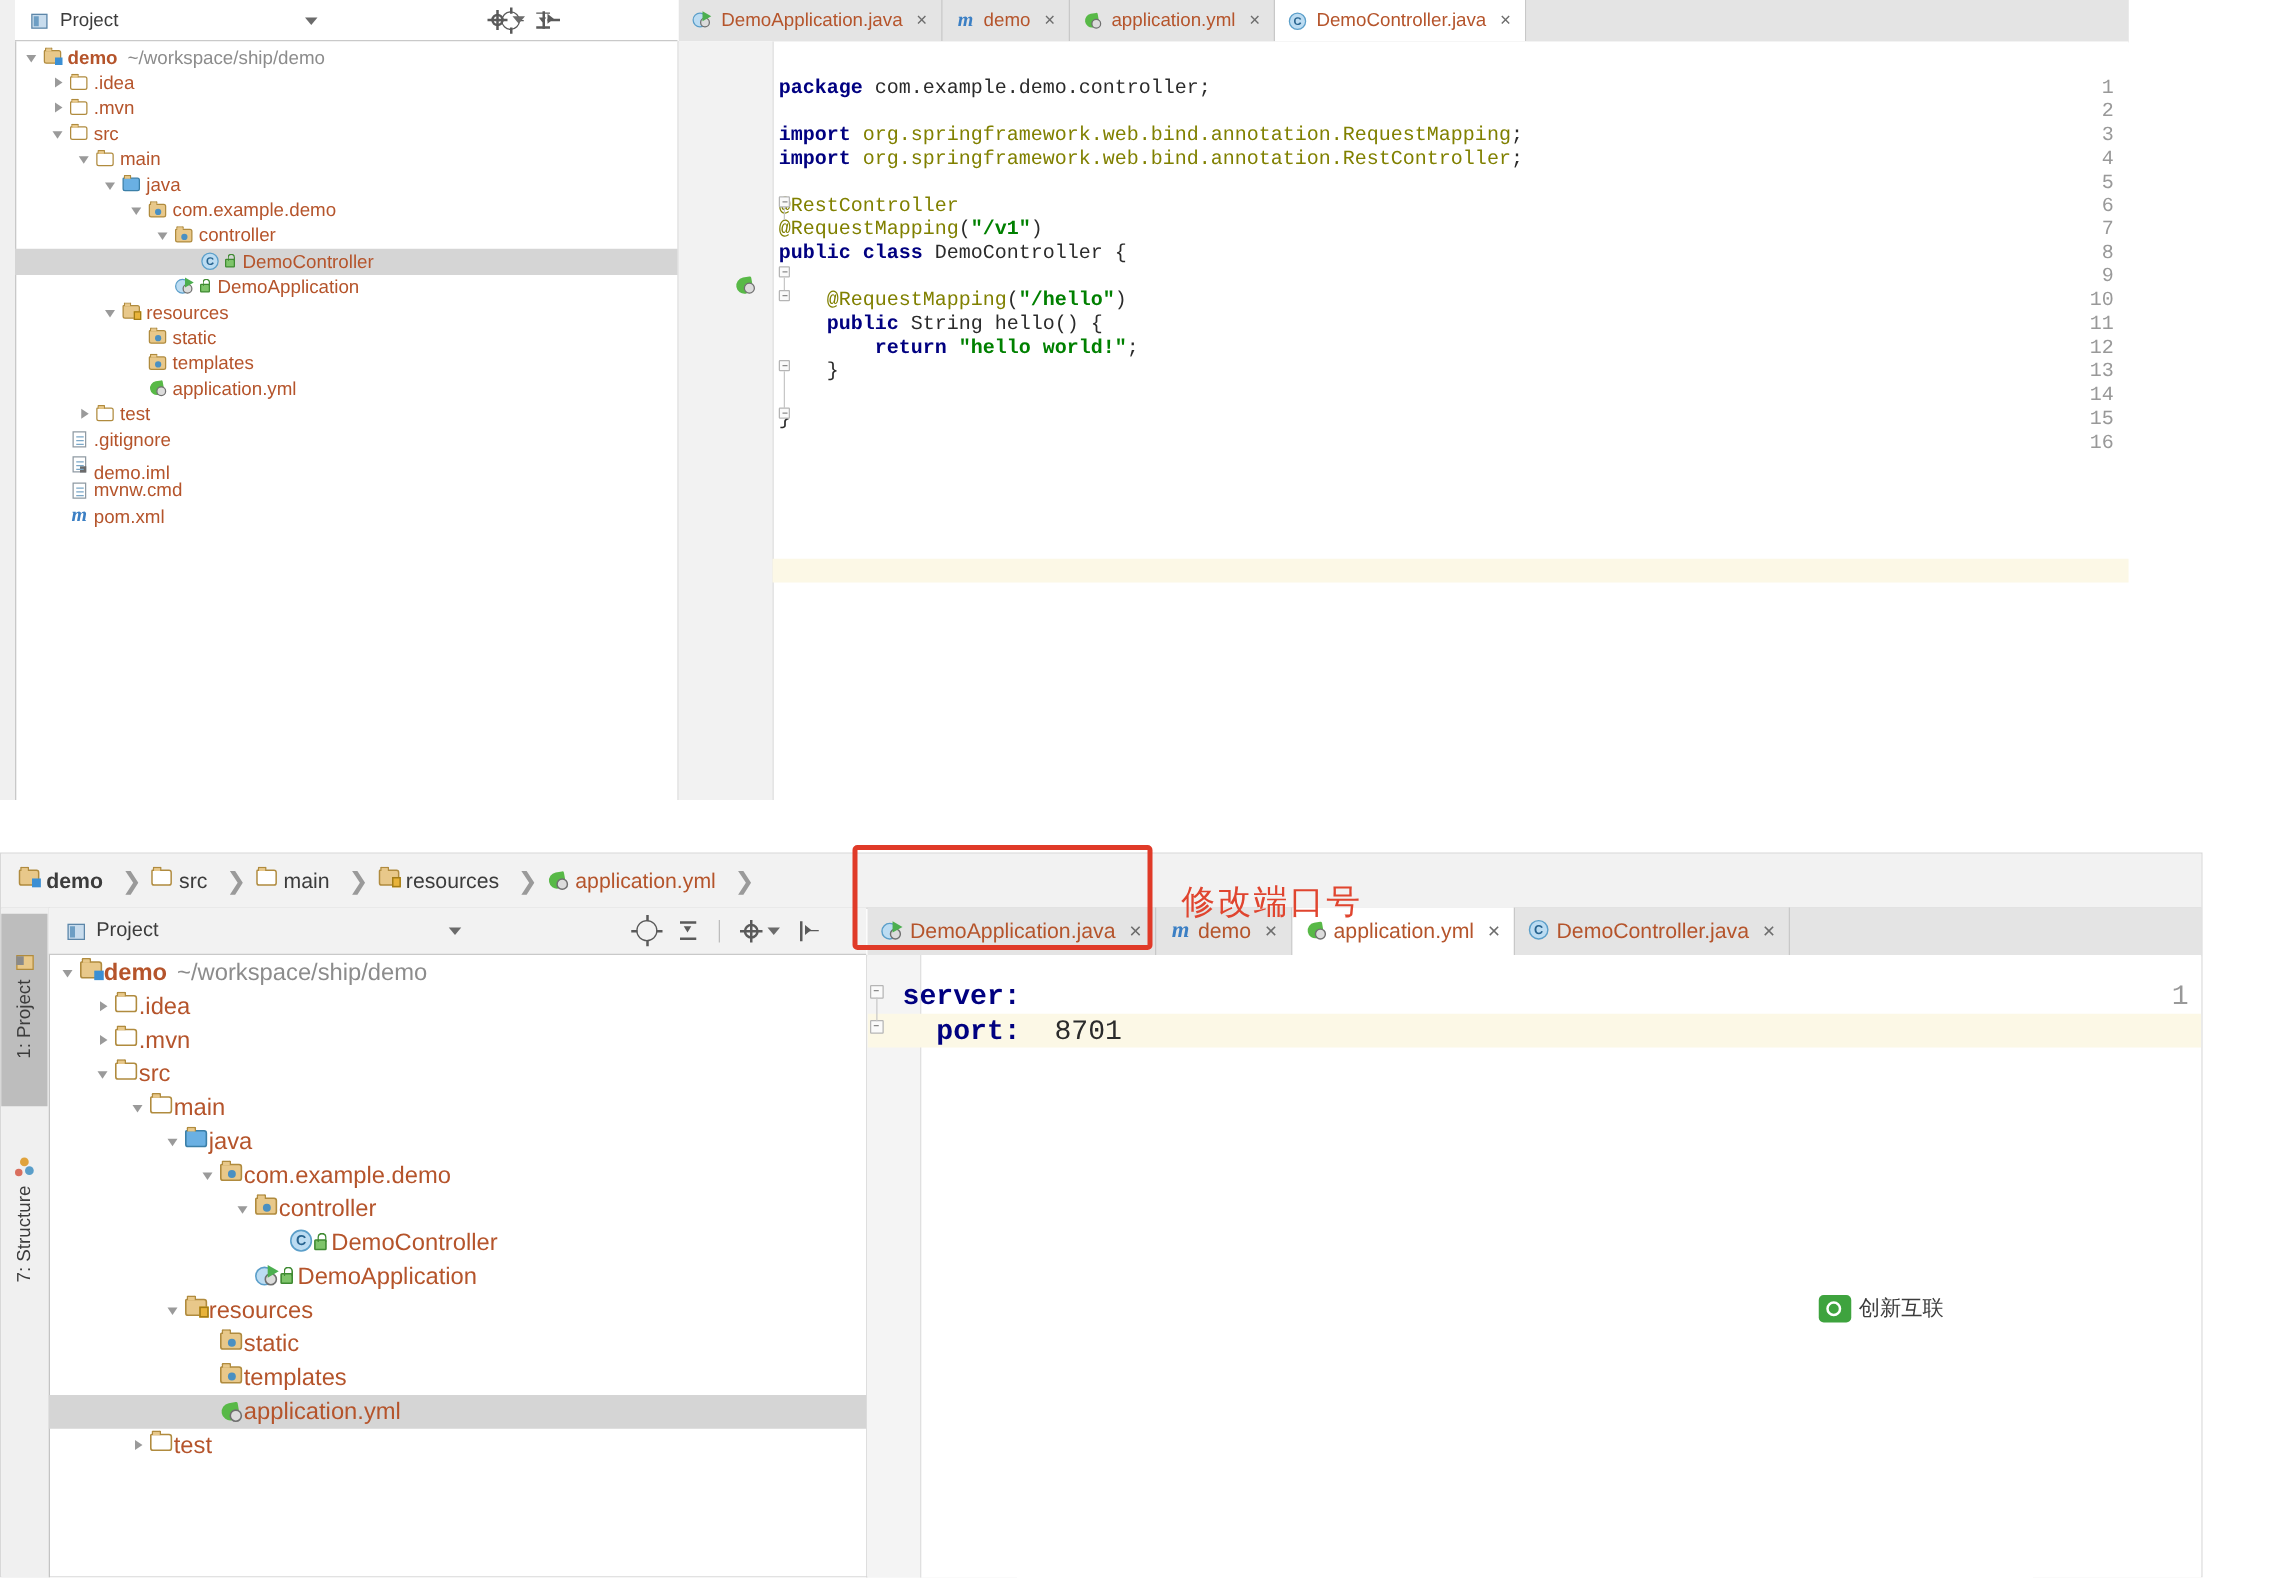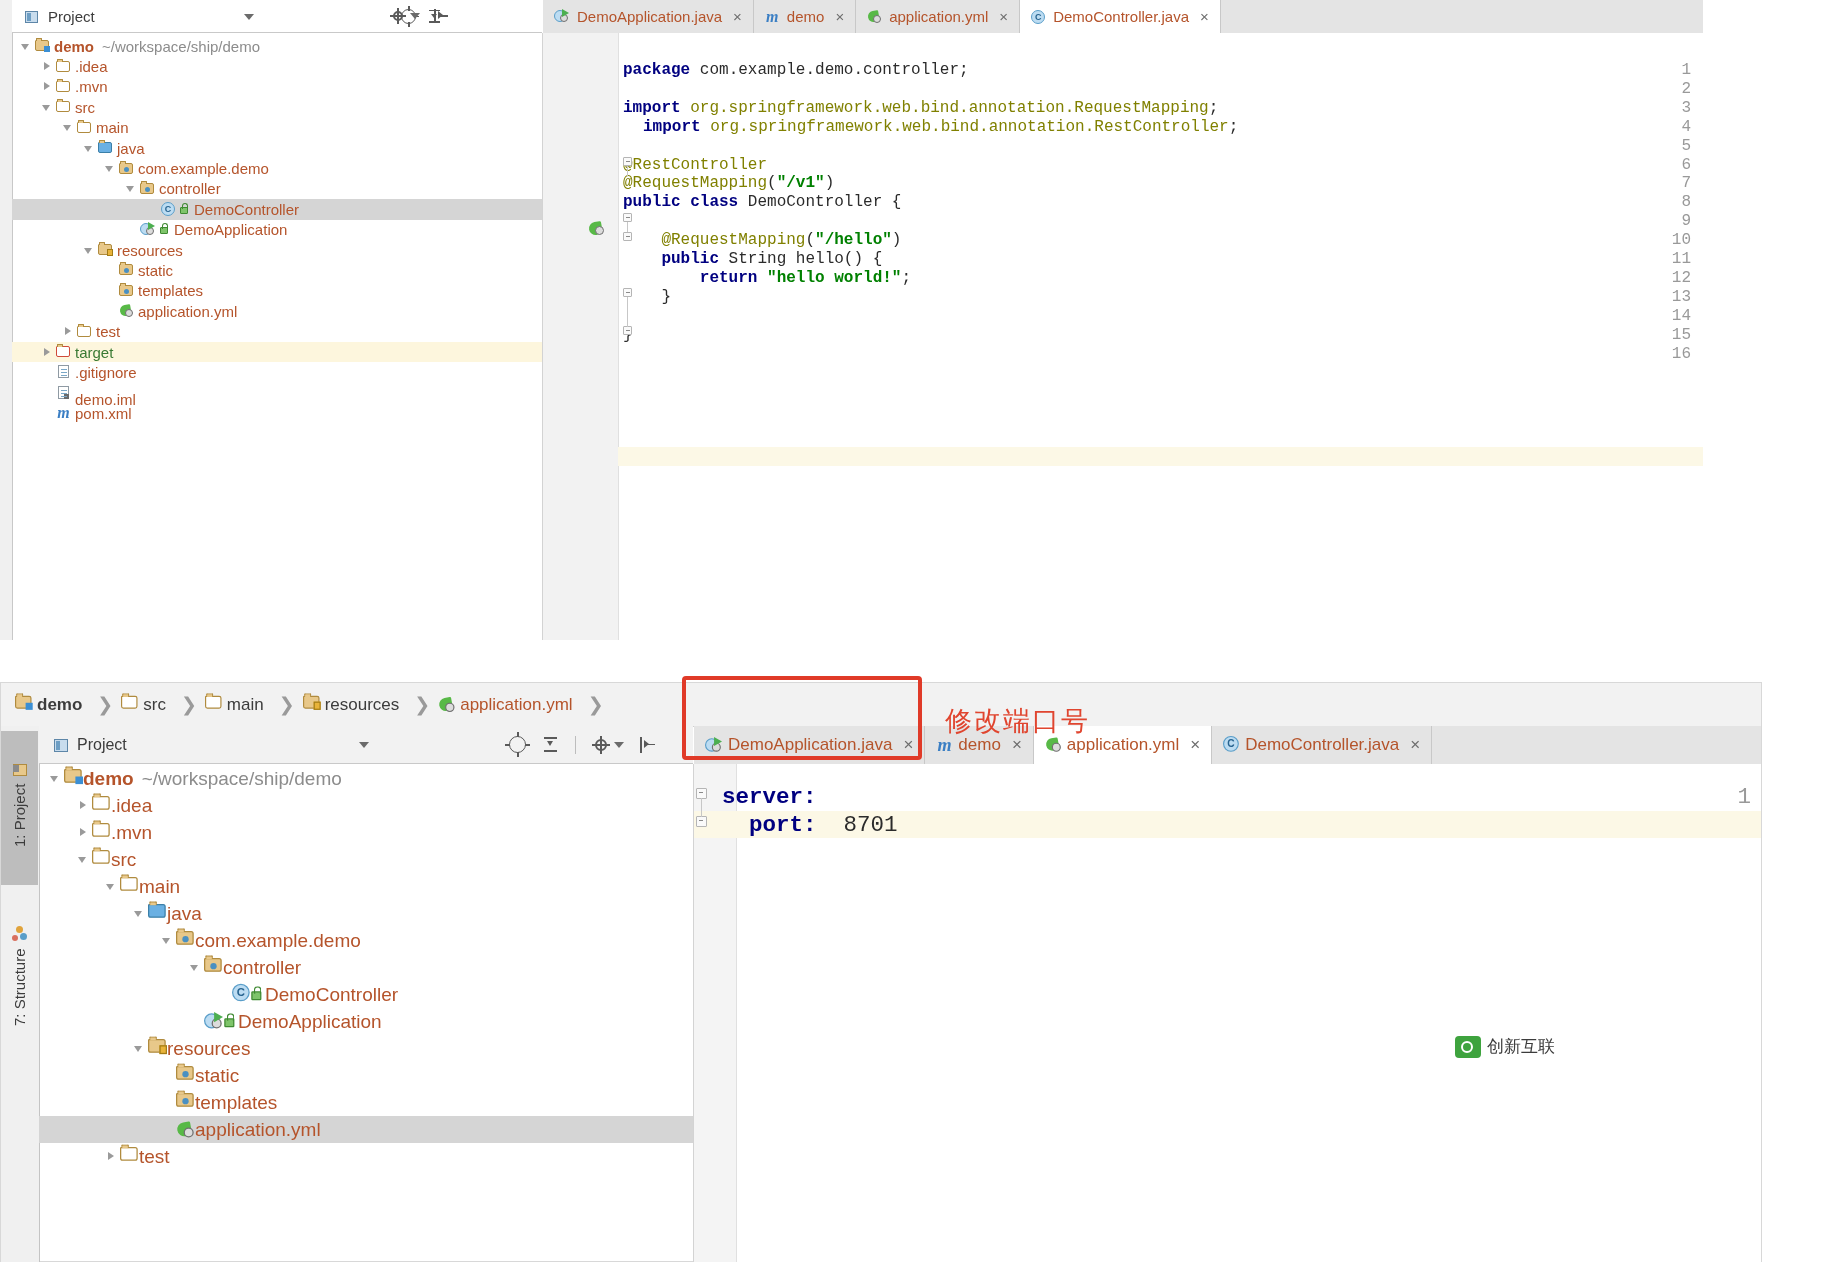--- a/index.html
+++ b/index.html
@@ -292,40 +292,40 @@
         <span class="leaf" style="transform:scale(1);transform-origin:left center;"></span>
         <span class="lbl" style="font-size:15px;">application.yml</span>
       </div>
       <div class="trow" style="height:20.4px;padding-left:50px;font-size:15px;">
         <span class="arrow closed"></span>
         <span class="ic" style="width:15.0px;height:14.0px;transform:scale(1);transform-origin:left center;">
           <span class="folder plain"></span>
         </span>
         <span class="lbl" style="font-size:15px;">test</span>
       </div>
-      <div class="trow hl" style="height:20.4px;padding-left:29px;font-size:15px;">
-        <span class="arrow closed"></span>
-        <span class="ic" style="width:15.0px;height:14.0px;transform:scale(1);transform-origin:left center;">
-          <span class="folder red"></span>
-        </span>
-        <span class="lbl green-txt" style="font-size:15px;">target</span>
-      </div>
       <div class="trow" style="height:20.4px;padding-left:29px;font-size:15px;">
         <span class="arrow"></span>
         <span class="ic" style="width:15.0px;height:14.0px;transform:scale(1);transform-origin:left center;">
           <span class="file"></span>
         </span>
         <span class="lbl" style="font-size:15px;">.gitignore</span>
       </div>
       <div class="trow" style="height:20.4px;padding-left:29px;font-size:15px;">
         <span class="arrow"></span>
         <span class="ic" style="width:15.0px;height:14.0px;transform:scale(1);transform-origin:left center;">
           <span class="file iml"></span>
         </span>
         <span class="lbl" style="font-size:15px;margin-top:13px;">demo.iml</span>
+      </div>
+      <div class="trow" style="height:20.4px;padding-left:29px;font-size:15px;">
+        <span class="arrow"></span>
+        <span class="ic" style="width:15.0px;height:14.0px;transform:scale(1);transform-origin:left center;">
+          <span class="file"></span>
+        </span>
+        <span class="lbl" style="font-size:15px;">mvnw.cmd</span>
       </div>
       <div class="trow" style="height:20.4px;padding-left:29px;font-size:15px;">
         <span class="arrow"></span>
         <span class="mvn-m" style="transform:scale(1);transform-origin:left center;">m</span>
         <span class="lbl" style="font-size:15px;">pom.xml</span>
       </div>
     </div>
 
   <div style="position:absolute;left:542px;top:33px;width:1px;height:607px;background:#d3d3d3;"></div>
 
@@ -346,21 +346,21 @@
         <div class="gutter-num" style="top:235.89999999999998px;right:12px;font-size:16px;line-height:18.9px;">12</div>
         <div class="gutter-num" style="top:254.79999999999998px;right:12px;font-size:16px;line-height:18.9px;">13</div>
         <div class="gutter-num" style="top:273.7px;right:12px;font-size:16px;line-height:18.9px;">14</div>
         <div class="gutter-num" style="top:292.59999999999997px;right:12px;font-size:16px;line-height:18.9px;">15</div>
         <div class="gutter-num" style="top:311.5px;right:12px;font-size:16px;line-height:18.9px;">16</div>
       </div>
     <div id="top-code">
         <div class="code" style="left:80px;top:28px;font-size:16px;line-height:18.9px;"><span class="kw">package</span><span class="plain"> com.example.demo.controller;</span></div>
         <div class="code" style="left:80px;top:46.9px;font-size:16px;line-height:18.9px;"></div>
         <div class="code" style="left:80px;top:65.8px;font-size:16px;line-height:18.9px;"><span class="kw">import</span><span class="ann"> org.springframework.web.bind.annotation.</span><span class="ann">RequestMapping</span><span class="plain">;</span></div>
-        <div class="code" style="left:80px;top:84.69999999999999px;font-size:16px;line-height:18.9px;margin-left:20px;"><span class="kw">import</span><span class="ann"> org.springframework.web.bind.annotation.</span><span class="ann">RestController</span><span class="plain">;</span></div>
+        <div class="code" style="left:80px;top:84.69999999999999px;font-size:16px;line-height:18.9px;"><span class="kw">import</span><span class="ann"> org.springframework.web.bind.annotation.</span><span class="ann">RestController</span><span class="plain">;</span></div>
         <div class="code" style="left:80px;top:103.6px;font-size:16px;line-height:18.9px;"></div>
         <div class="code" style="left:80px;top:122.5px;font-size:16px;line-height:18.9px;"><span class="ann">@RestController</span></div>
         <div class="code" style="left:80px;top:141.39999999999998px;font-size:16px;line-height:18.9px;"><span class="ann">@RequestMapping</span><span class="plain">(</span><span class="str">"/v1"</span><span class="plain">)</span></div>
         <div class="code" style="left:80px;top:160.29999999999998px;font-size:16px;line-height:18.9px;"><span class="kw">public class</span><span class="plain"> DemoController {</span></div>
         <div class="code" style="left:80px;top:179.2px;font-size:16px;line-height:18.9px;"></div>
         <div class="code" style="left:80px;top:198.1px;font-size:16px;line-height:18.9px;"><span class="ann">    @RequestMapping</span><span class="plain">(</span><span class="str">"/hello"</span><span class="plain">)</span></div>
         <div class="code" style="left:80px;top:217px;font-size:16px;line-height:18.9px;"><span class="kw">    public</span><span class="plain"> String hello() {</span></div>
         <div class="code" style="left:80px;top:235.89999999999998px;font-size:16px;line-height:18.9px;"><span class="kw">        return</span><span class="plain"> </span><span class="str">"hello world!"</span><span class="plain">;</span></div>
         <div class="code" style="left:80px;top:254.79999999999998px;font-size:16px;line-height:18.9px;"><span class="plain">    }</span></div>
         <div class="code" style="left:80px;top:273.7px;font-size:16px;line-height:18.9px;"></div>

